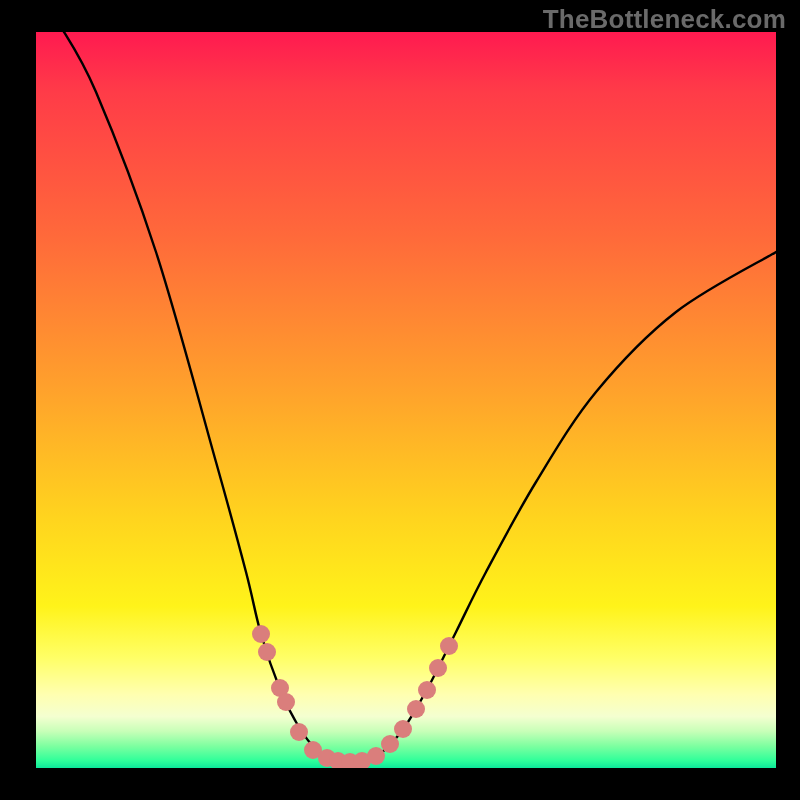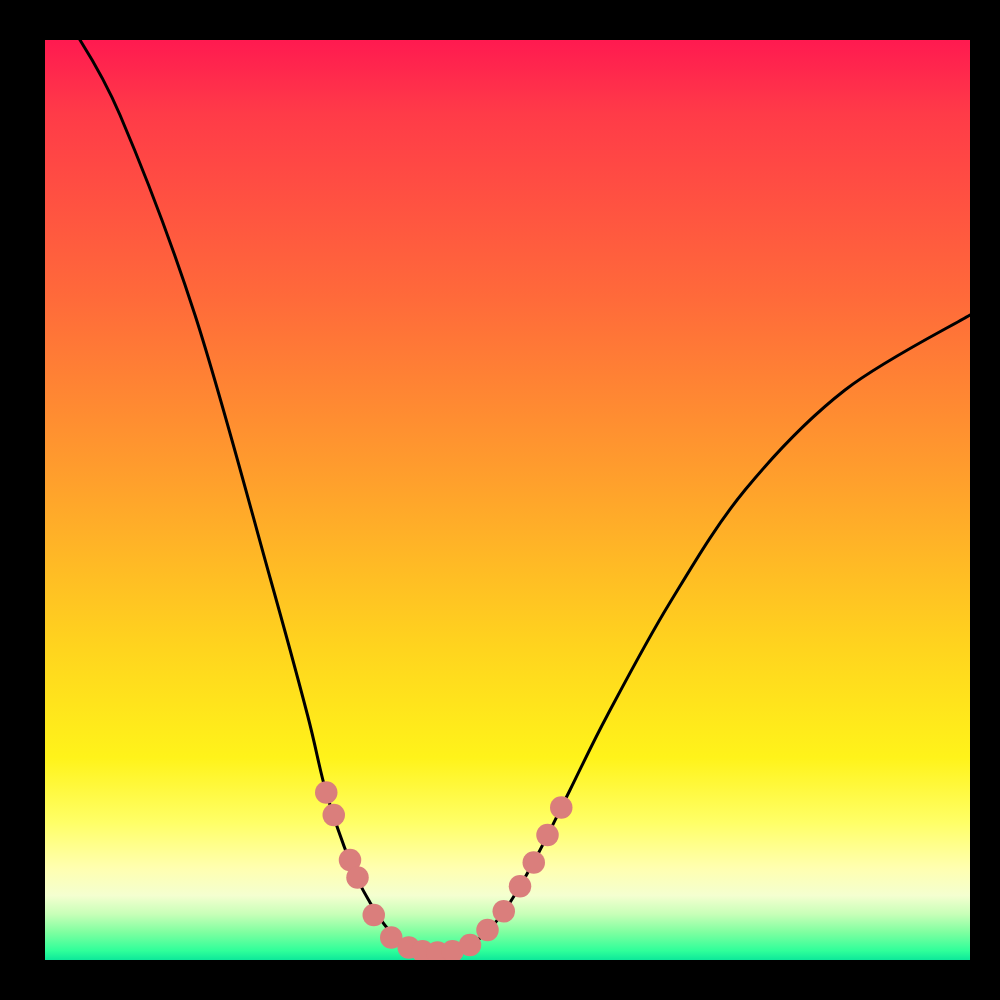--- a/index.html
+++ b/index.html
@@ -64,20 +64,21 @@
     color: #6a6a6a;
     letter-spacing: 0.2px;
     user-select: none;
   }
 </style>
 </head>
 <body>
 
 <div class="frame">
 
+  <div class="watermark">TheBottleneck.com</div>
 
   <div class="plot">
     <div class="gradient"></div>
 
     <svg class="curve-svg" viewBox="0 0 740 736" preserveAspectRatio="none">
       <path id="curve-path" fill="none" stroke-width="2.4" stroke-linecap="round" stroke-linejoin="round" d="M 22 -10 C 28.333333333333332 1.666666666666666, 43.66666666666667 21.666666666666664, 60 60 C 76.33333333333333 98.33333333333334, 100 158.33333333333334, 120 220 C 140 281.6666666666667, 165 376.6666666666667, 180 430 C 195 483.3333333333333, 202.5 511.3333333333333, 210 540 C 217.5 568.6666666666666, 219.16666666666666 582, 225 602 C 230.83333333333334 622, 239.16666666666666 645.3333333333334, 245 660 C 250.83333333333334 674.6666666666666, 255 681.3333333333334, 260 690 C 265 698.6666666666666, 270 706.1666666666666, 275 712 C 280 717.8333333333334, 285.8333333333333 722.1666666666666, 290 725 C 294.1666666666667 727.8333333333334, 296.3333333333333 728.1666666666666, 300 729 C 303.6666666666667 729.8333333333334, 307.8333333333333 730, 312 730 C 316.1666666666667 730, 320.3333333333333 730, 325 729 C 329.6666666666667 728, 335 726.8333333333334, 340 724 C 345 721.1666666666666, 349.6666666666667 717.6666666666666, 355 712 C 360.3333333333333 706.3333333333334, 365.3333333333333 700.3333333333334, 372 690 C 378.6666666666667 679.6666666666666, 387 665, 395 650 C 403 635, 410.8333333333333 618.3333333333334, 420 600 C 429.1666666666667 581.6666666666666, 436.6666666666667 565, 450 540 C 463.3333333333333 515, 481.6666666666667 480, 500 450 C 518.3333333333334 420, 536.6666666666666 388.3333333333333, 560 360 C 583.3333333333334 331.6666666666667, 610 303.3333333333333, 640 280 C 670 256.6666666666667, 723.3333333333334 230, 740 220" stroke="#000000"></path>
       <g id="dots">
           <circle cx="225" cy="602" r="9" fill="#da7e7c"></circle>
           <circle cx="231" cy="620" r="9" fill="#da7e7c"></circle>
           <circle cx="244" cy="656" r="9" fill="#da7e7c"></circle>

